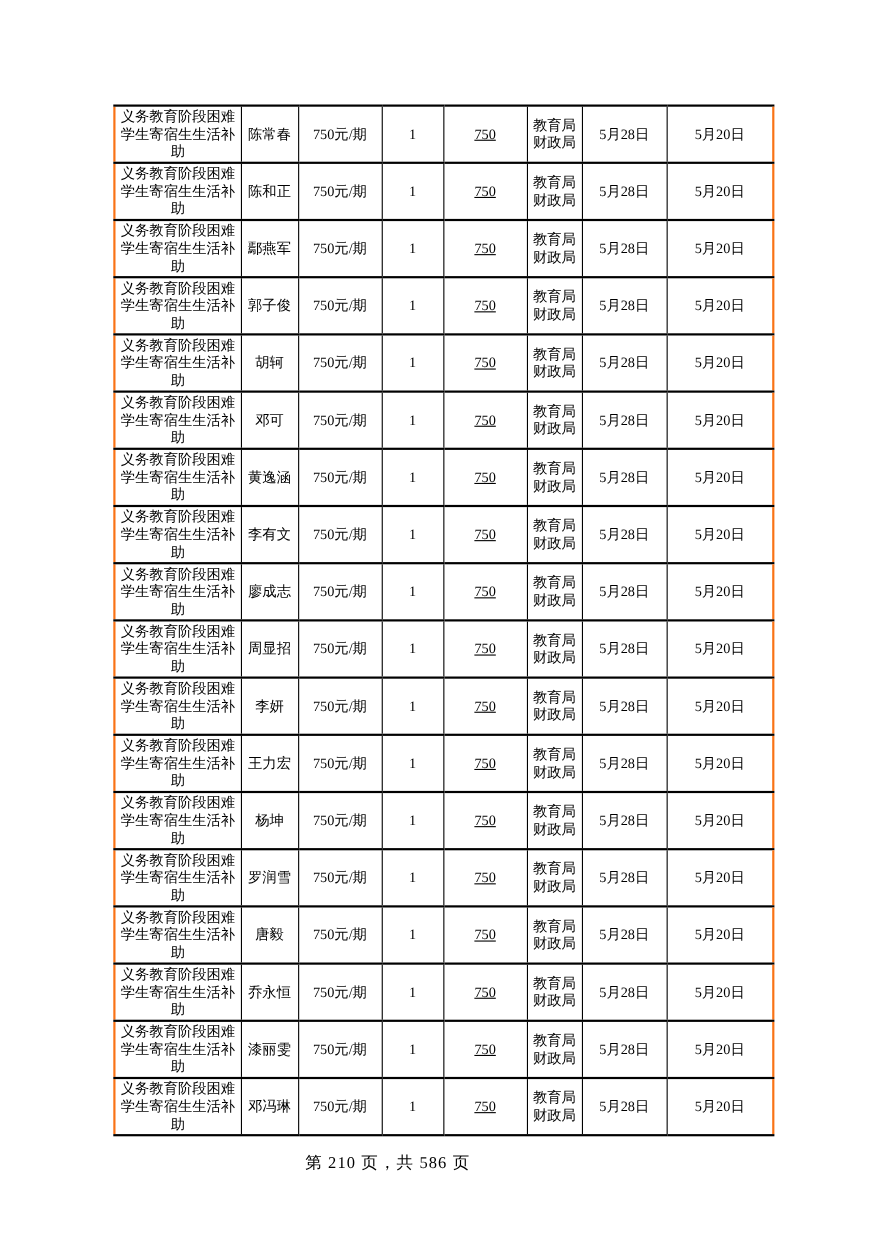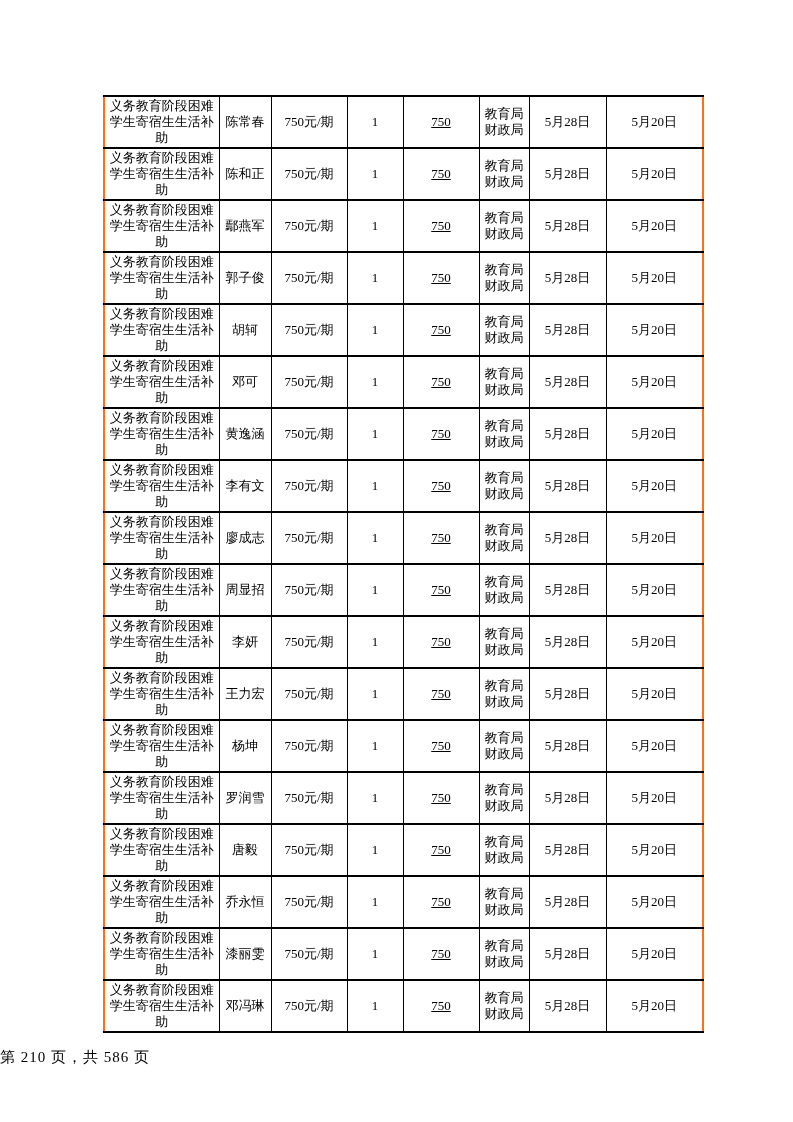--- a/index.html
+++ b/index.html
@@ -47,21 +47,21 @@
   td.c-qty     { width: 56px; }
   td.c-amount  { width: 76px; text-decoration: underline; }
   td.c-agency  { width: 50px; }
   td.c-date1   { width: 77px; }
   td.c-date2   { width: 97px; }
   .footer {
     position: absolute;
     top: 1048px;
     left: 0;
     width: 705px;
-    text-align: left;
+    text-align: center;
     font-size: 15px;
     letter-spacing: 1px;
     color: #000000;
   }
 </style>
 </head>
 <body>
 
 <div class="page">
 

